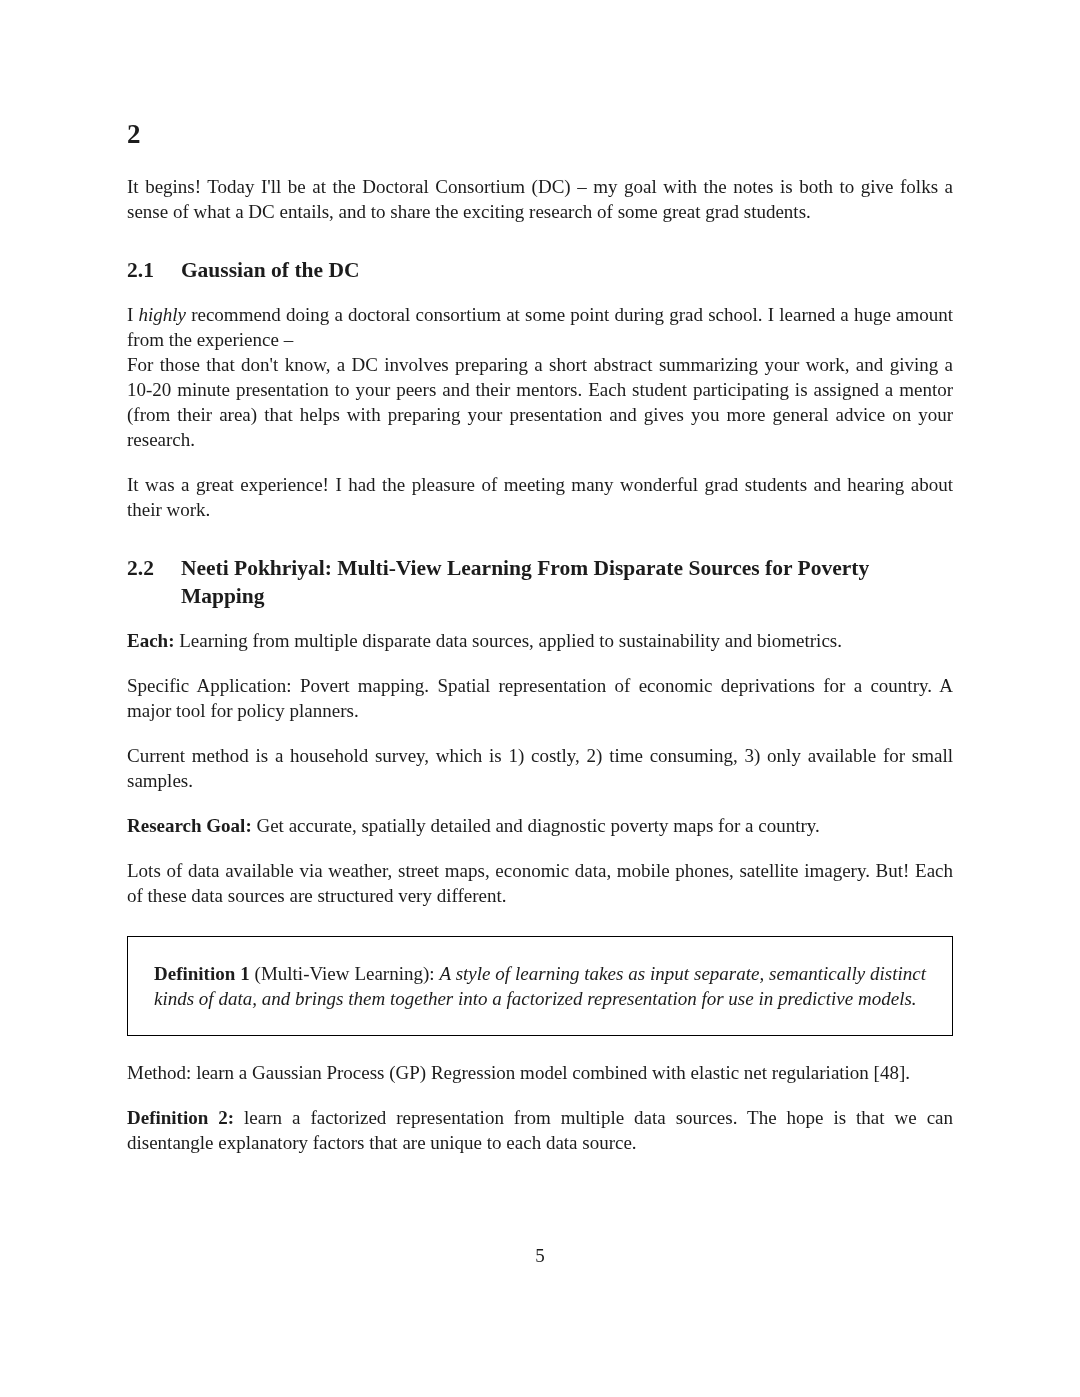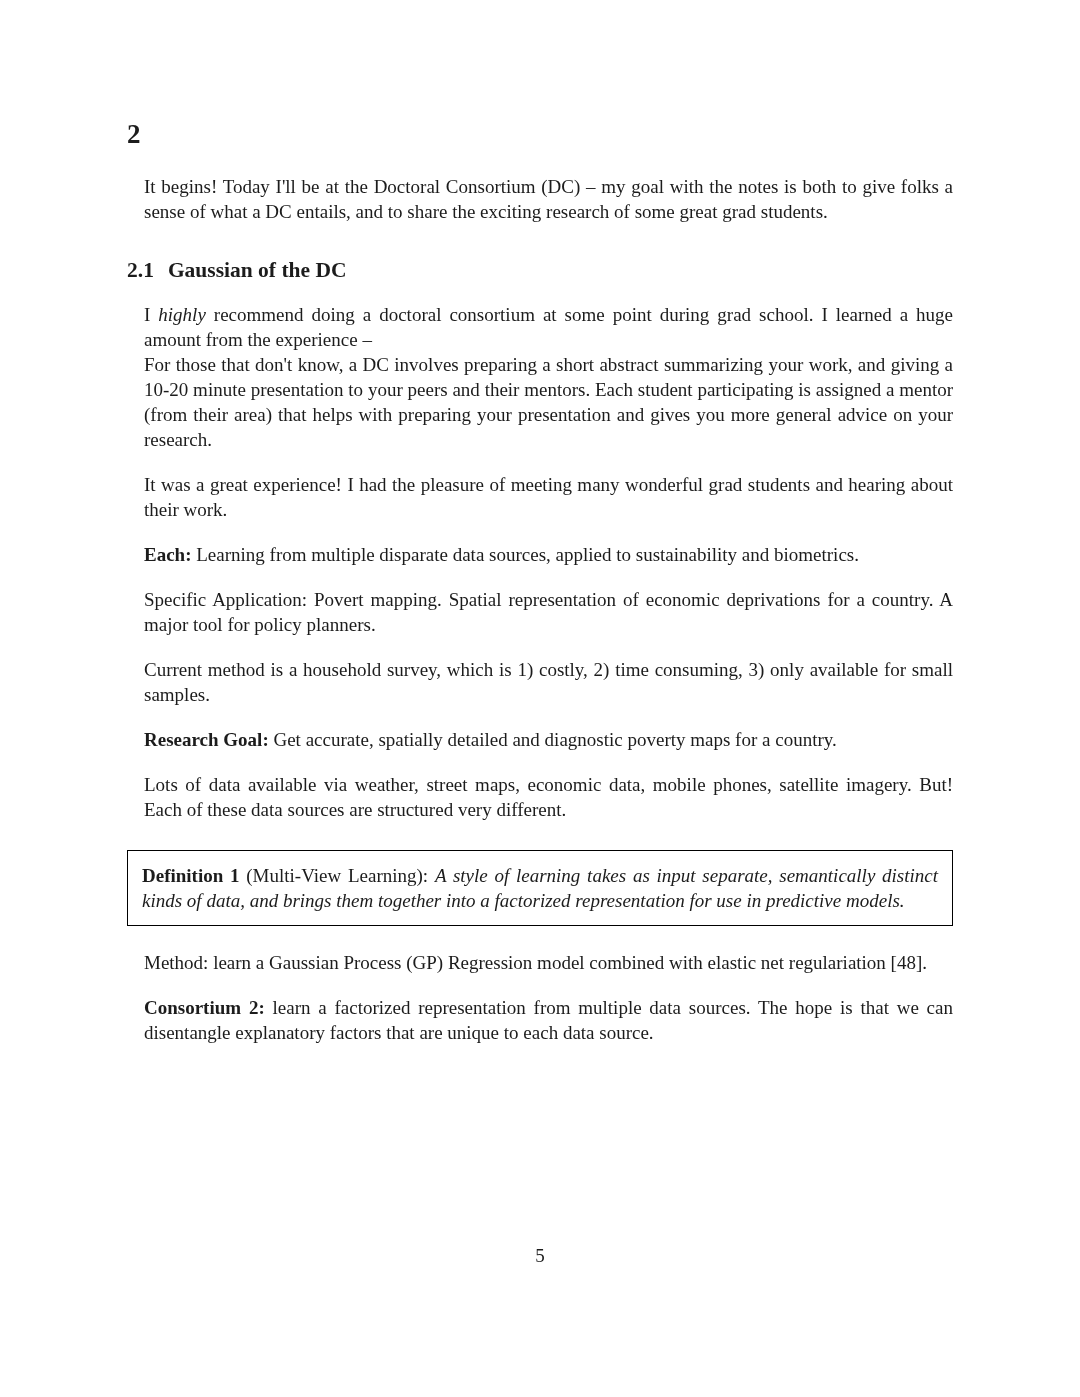--- a/index.html
+++ b/index.html
@@ -11,47 +11,47 @@
     font-family: "Liberation Serif", "DejaVu Serif", serif;
     color: #1c1c1c;
   }
   .page {
     padding: 118px 127px 0 127px;
   }
   p, .para {
     font-size: 19px;
     line-height: 25px;
     text-align: justify;
-    margin: 0 0 20px 17px;
+    margin: 0 0 20px 0;
   }
   .h-section {
     display: flex;
     font-weight: bold;
     font-size: 27px;
     line-height: 32px;
     margin: 0 0 24px 0;
   }
   .h-section .sec-num { margin-right: 26px; }
   .h-subsection {
     display: flex;
     font-weight: bold;
     font-size: 21.5px;
     line-height: 28px;
     margin: 32px 0 18px 0;
   }
-  .h-subsection .sec-num { margin-right: 14px; flex: 0 0 auto; }
+  .h-subsection .sec-num { margin-right: 27px; flex: 0 0 auto; }
   .h-subsection .sec-title { flex: 1 1 auto; }
   .bold { font-weight: bold; }
   .italic { font-style: italic; }
   .def-box {
     border: 1.5px solid #000000;
     padding: 12px 14px 12px 14px;
     margin: 28px 0 24px 0;
   }
-  .def-box .para { margin: 0; }
+  .def-box .para { margin: 12px; }
   .page-number {
     position: absolute;
     left: 0;
     width: 1080px;
     top: 1245px;
     text-align: center;
     font-size: 19px;
   }
 </style>
 </head>
@@ -74,20 +74,24 @@
 
   <p class="para">
     <span>I </span><span class="italic">highly</span><span> recommend doing a doctoral consortium at some point during grad school. I learned a huge amount from the experience –</span><br>
     <span>For those that don't know, a DC involves preparing a short abstract summarizing your work, and giving a 10-20 minute presentation to your peers and their mentors. Each student participating is assigned a mentor (from their area) that helps with preparing your presentation and gives you more general advice on your research.</span>
   </p>
 
   <p class="para">
     <span>It was a great experience! I had the pleasure of meeting many wonderful grad students and hearing about their work.</span>
   </p>
 
+  <div class="h-subsection">
+    <span class="sec-num">2.2</span>
+    <span class="sec-title">Neeti Pokhriyal: Multi-View Learning From Disparate Sources for Poverty Mapping</span>
+  </div>
 
   <p class="para">
     <span class="bold">Each:</span><span> Learning from multiple disparate data sources, applied to sustainability and biometrics.</span>
   </p>
 
   <p class="para">
     <span>Specific Application: Povert mapping. Spatial representation of economic deprivations for a country. A major tool for policy planners.</span>
   </p>
 
   <p class="para">
@@ -107,18 +111,18 @@
       <span class="bold">Definition 1</span><span> (Multi-View Learning): </span><span class="italic">A style of learning takes as input separate, semantically distinct kinds of data, and brings them together into a factorized representation for use in predictive models.</span>
     </p>
   </div>
 
   <p class="para">
     <span>Method: learn a Gaussian Process (GP) Regression model combined with elastic net regulariation [48].</span>
   </p>
 
 
   <p class="para">
-    <span class="bold">Consortium 2:</span><span> learn a factorized representation from multiple data sources. The hope is that we can disentangle explanatory factors that are unique to each data source.</span>
+    <span class="bold">Definition 2:</span><span> learn a factorized representation from multiple data sources. The hope is that we can disentangle explanatory factors that are unique to each data source.</span>
   </p>
 
 </div>
 
 <div class="page-number">5</div>
 
 </body></html>

